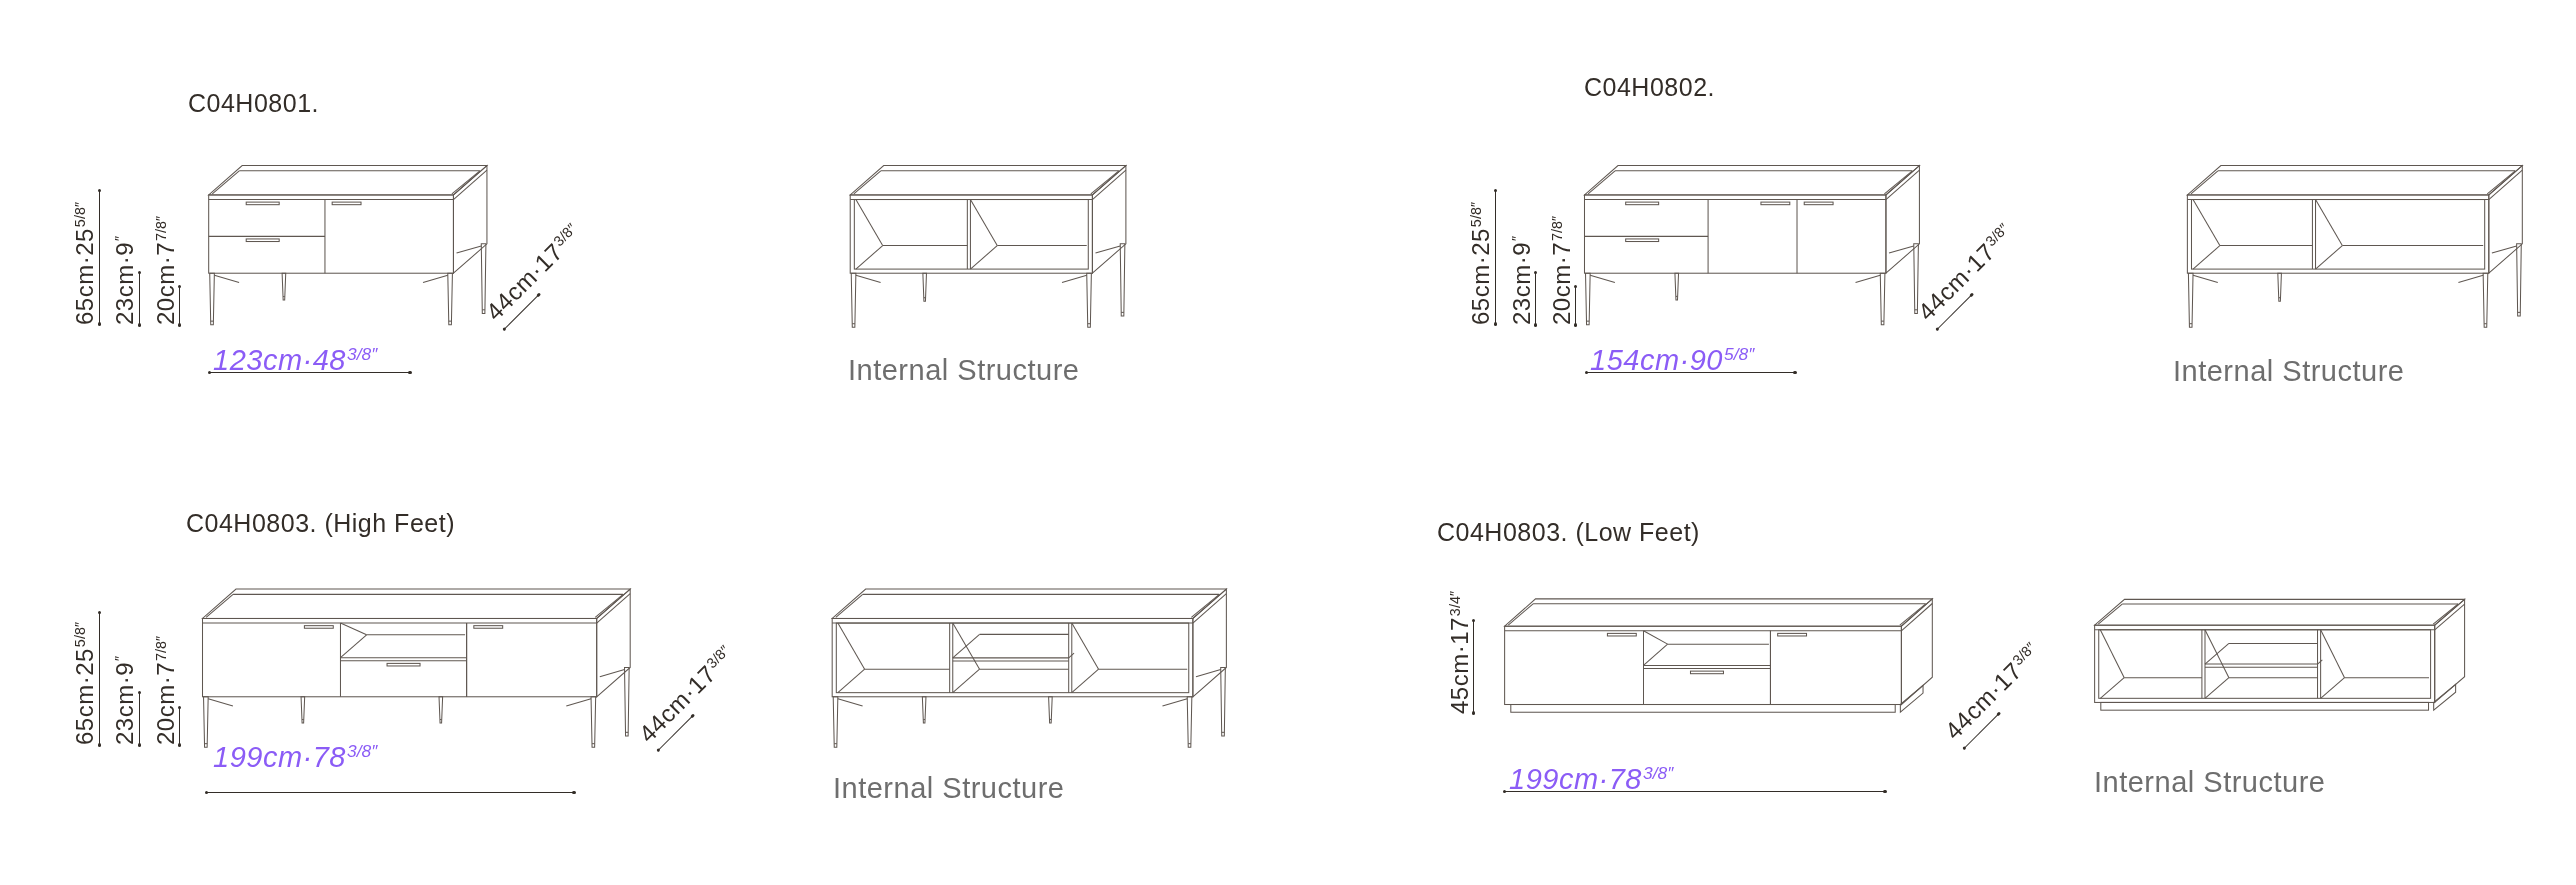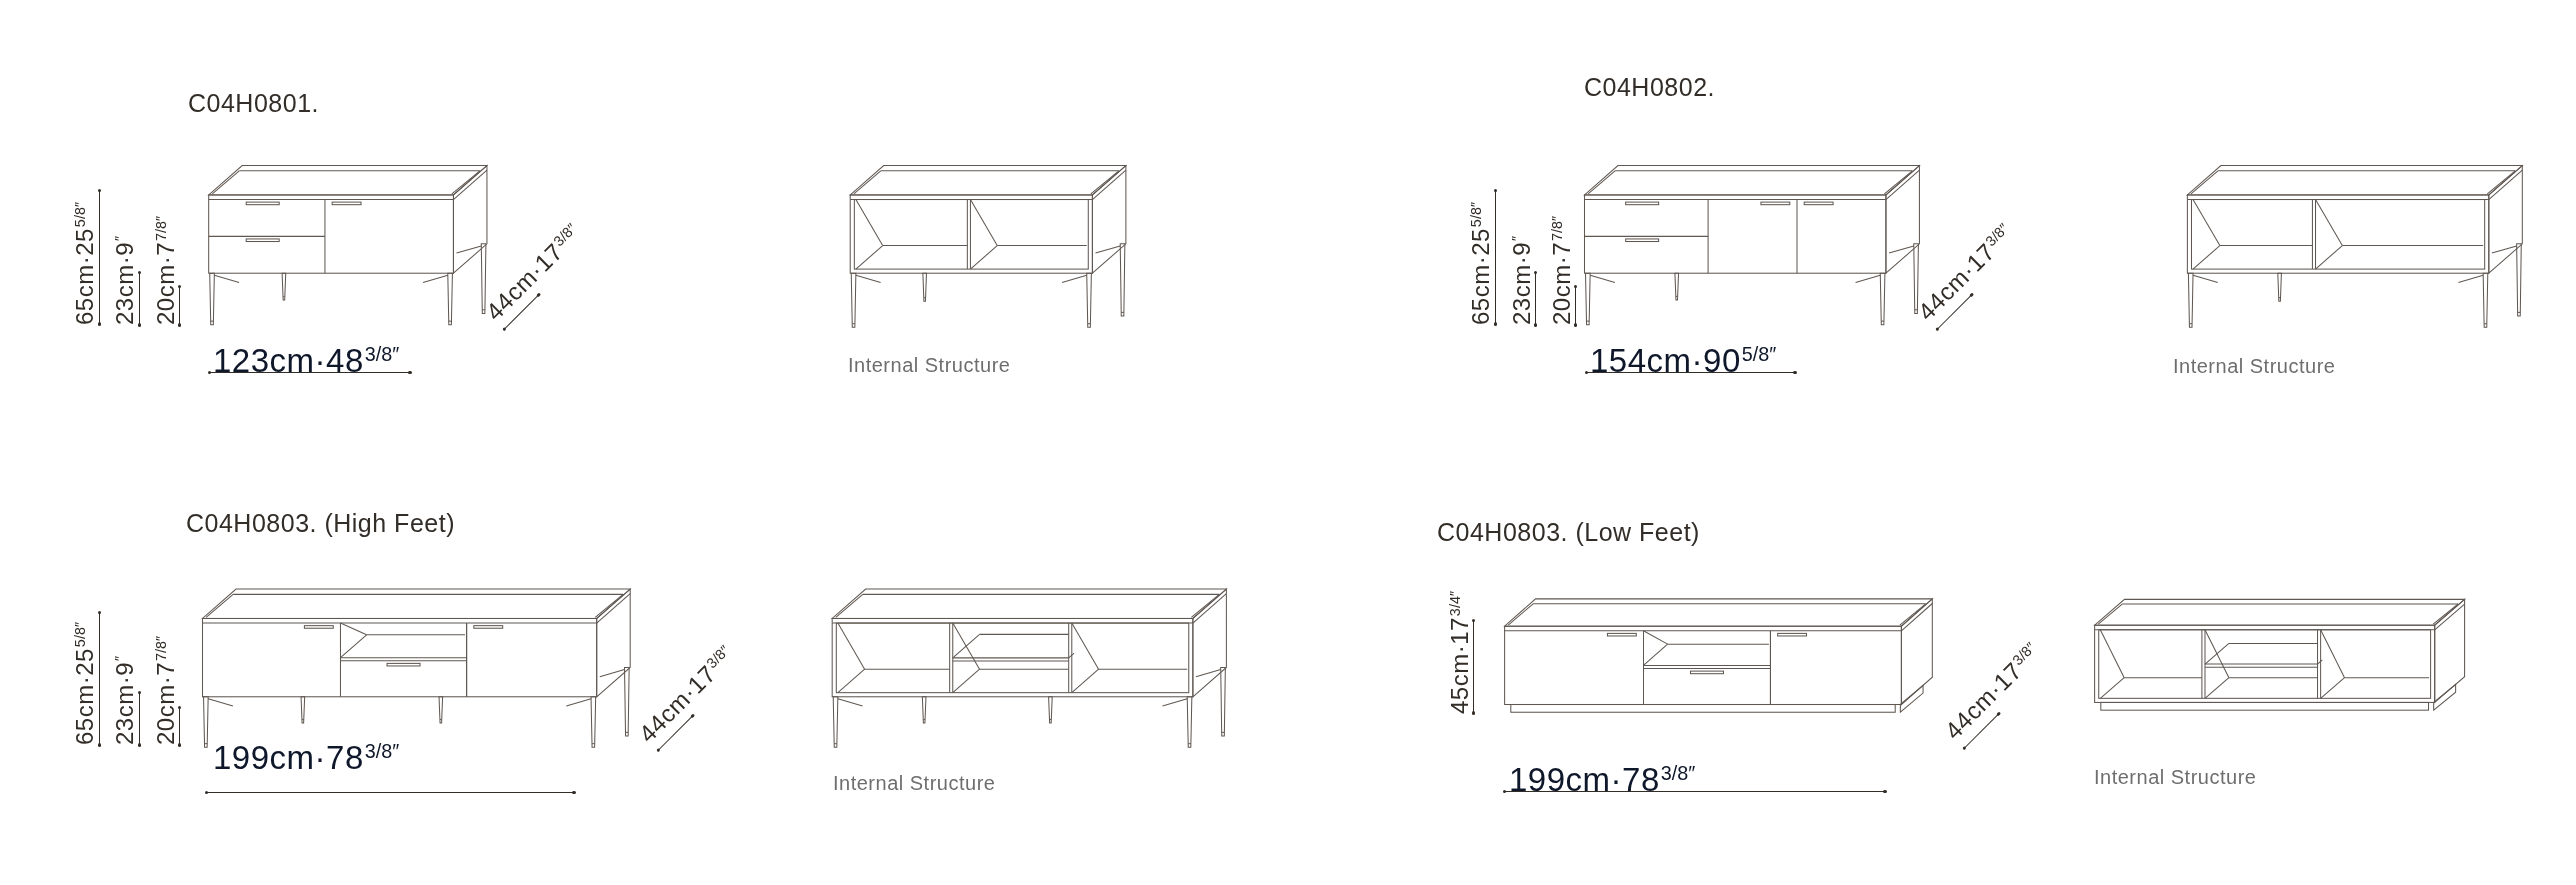--- a/index.html
+++ b/index.html
@@ -14,42 +14,42 @@
   #art{position:absolute;left:0;top:0}
   .title{
     position:absolute;font-size:25px;font-weight:400;letter-spacing:0.5px;
     white-space:nowrap;color:#332d28;
   }
   .dim{
     position:absolute;font-size:24px;white-space:nowrap;
     height:26px;line-height:26px;color:#332d28;letter-spacing:0.5px;
   }
   .hdim{
-    position:absolute;font-size:33px;white-space:nowrap;
-    height:30px;line-height:30px;color:#0f172a;letter-spacing:0.5px;
+    position:absolute;font-size:29px;white-space:nowrap;
+    height:30px;line-height:30px;color:#8b5cf6;letter-spacing:0.5px;font-style:italic;
   }
   .dim sup,.hdim sup{font-size:0.6em;vertical-align:0.55em;letter-spacing:0;margin-left:1px}
   .vdim-text{transform:rotate(-90deg);transform-origin:0 100%}
   .ddim-text{transform:rotate(-45deg);transform-origin:0 100%}
   .vline{position:absolute;width:1px;background:#332d28}
   .vline::before,.vline::after{
     content:"";position:absolute;left:-1.3px;width:3.6px;height:3.6px;border-radius:50%;background:#332d28}
   .vline::before{top:-1.5px}
   .vline::after{bottom:-1.5px}
   .hline{position:absolute;height:1px;background:#332d28}
   .hline::before,.hline::after{
     content:"";position:absolute;top:-1.3px;width:3.6px;height:3.6px;border-radius:50%;background:#332d28}
   .hline::before{left:-1.5px}
   .hline::after{right:-1.5px}
   .dline{position:absolute;height:1px;background:#332d28;transform:rotate(-45deg);transform-origin:0 50%}
   .dline::before,.dline::after{
     content:"";position:absolute;top:-1.3px;width:3.6px;height:3.6px;border-radius:50%;background:#332d28}
   .dline::before{left:-1.5px}
   .dline::after{right:-1.5px}
-  .ilabel{position:absolute;font-size:20px;color:#6e6e6e;white-space:nowrap;letter-spacing:0.5px}
+  .ilabel{position:absolute;font-size:29px;color:#6e6e6e;white-space:nowrap;letter-spacing:0.5px}
 </style>
 </head>
 <body>
 
 <svg id="art" width="2748" height="886" viewBox="0 0 5333 1719">
     <g>
       <polygon points="405,378 880,378 945,321 470,321" fill="none" stroke="#5f5751" stroke-width="2"></polygon>
       <line x1="464.3" y1="331.26" x2="931.3" y2="331.26" stroke="#5f5751" stroke-width="2" fill="none"></line>
       <line x1="412" y1="376" x2="464.3" y2="331.26" stroke="#5f5751" stroke-width="2" fill="none"></line>
       <line x1="877" y1="376" x2="931.3" y2="331.26" stroke="#5f5751" stroke-width="2" fill="none"></line>

